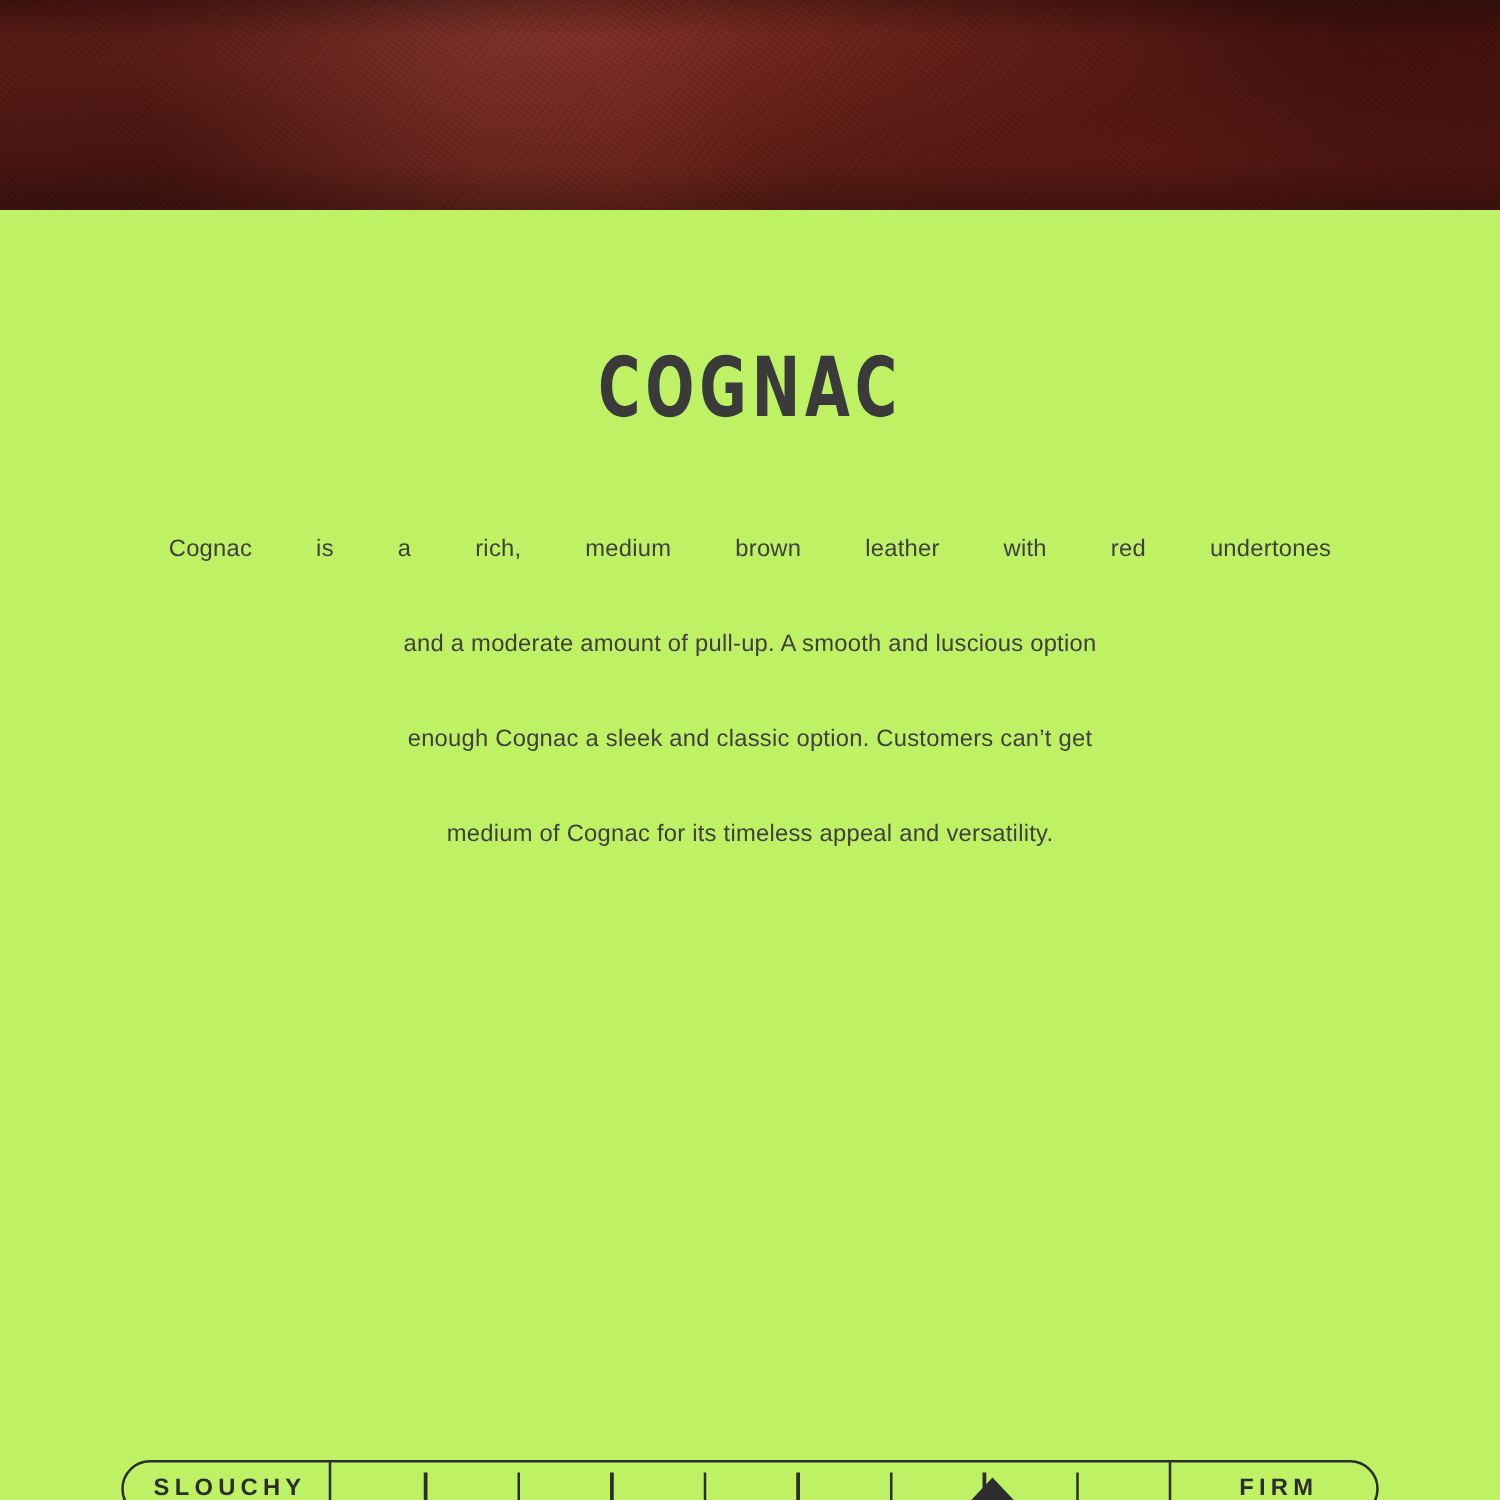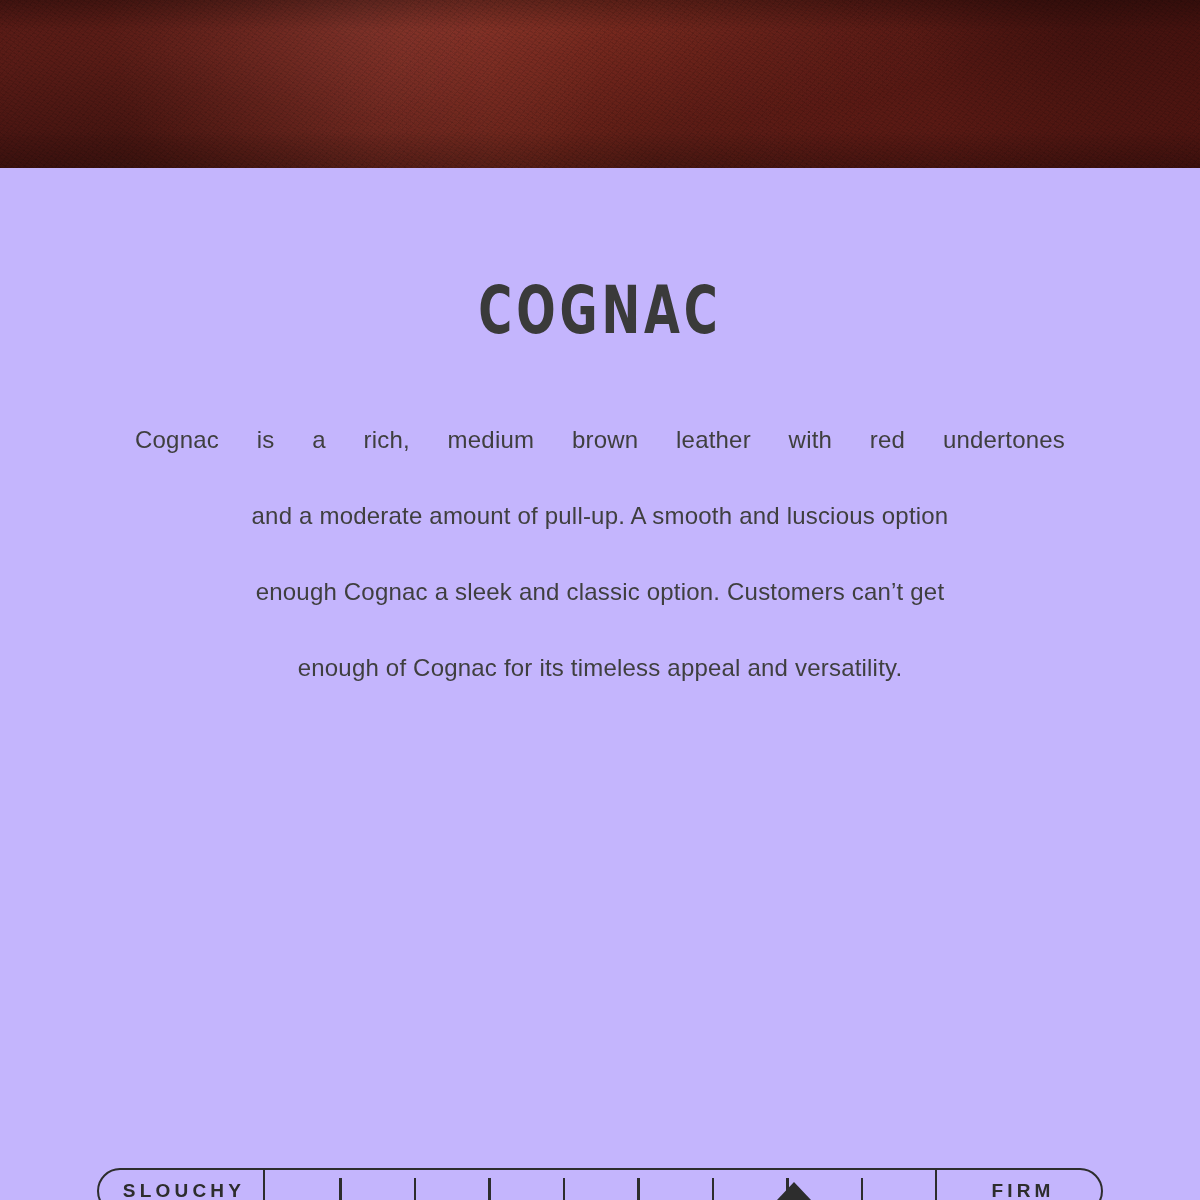--- a/index.html
+++ b/index.html
@@ -11,21 +11,21 @@
     height: 1200px;
     background: #e4e4e4;
     font-family: "Liberation Sans", sans-serif;
     overflow: hidden;
   }
 
   .page {
     position: relative;
     width: 1200px;
     height: 1200px;
-    background: #c4b5fd;
+    background: #bef264;
   }
 
   
   .swatch {
     position: relative;
     width: 1200px;
     height: 168px;
     overflow: hidden;
     background:
       radial-gradient(ellipse at 18% 30%, rgba(140,45,35,0.55) 0%, rgba(140,45,35,0) 55%),
@@ -74,21 +74,21 @@
     color: #3a3a3a;
     transform: scaleX(0.78);
     line-height: 1;
   }
 
   .desc {
     margin: 58px auto 0 auto;
     width: 930px;
     text-align: center;
     color: #3f3f3f;
-    font-size: 24px;
+    font-size: 19px;
     line-height: 76px;
     letter-spacing: 0.2px;
     font-family: "Liberation Sans", sans-serif;
   }
   .desc .line {
     display: block;
     white-space: nowrap;
   }
   .desc .line.justified {
     text-align: justify;
@@ -188,21 +188,21 @@
   </div>
 
   <div class="content">
 
     <div class="title">COGNAC</div>
 
     <div class="desc">
       <span class="line justified">Cognac is a rich, medium brown leather with red undertones</span>
       <span class="line">and a moderate amount of pull-up. A smooth and luscious option</span>
       <span class="line">enough Cognac a sleek and classic option. Customers can’t get</span>
-      <span class="line">enough of Cognac for its timeless appeal and versatility.</span>
+      <span class="line">medium of Cognac for its timeless appeal and versatility.</span>
     </div>
 
     <div class="scales">
 
       <div class="scale-row">
         <div class="scale-track"></div>
         <div class="scale-cap left">
           <span class="cap-label">SLOUCHY</span>
         </div>
         <div class="scale-cap right">

